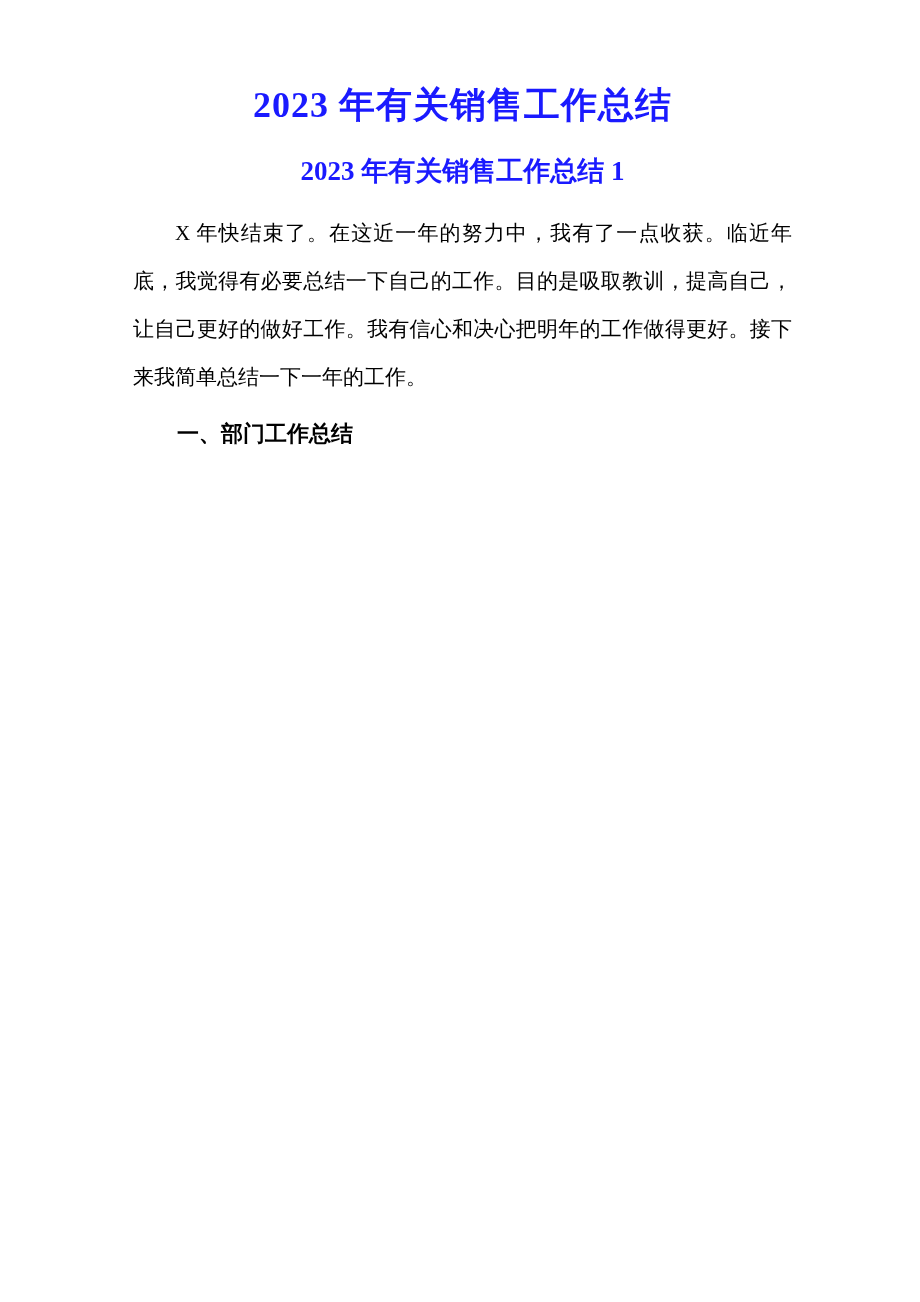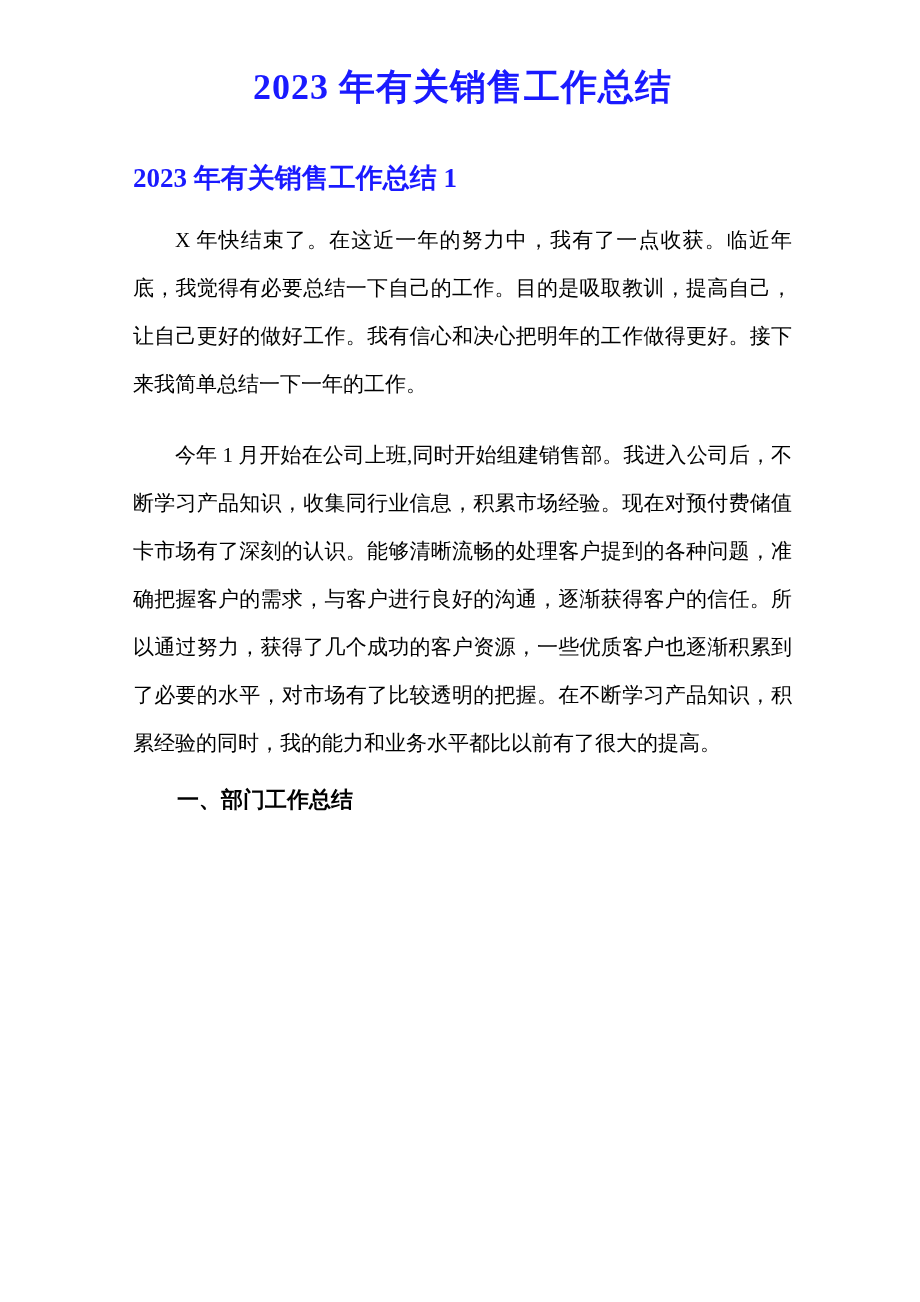--- a/index.html
+++ b/index.html
@@ -7,40 +7,40 @@
     padding: 0;
     background: #ffffff;
   }
   .page {
     position: relative;
     width: 920px;
     height: 1302px;
     background: #ffffff;
     overflow: hidden;
     box-sizing: border-box;
-    padding: 68px 128px 0 133px;
+    padding: 86px 128px 0 133px;
     font-family: "Liberation Serif", "DejaVu Serif", serif;
     color: #000000;
   }
   .doc-title {
     margin: 0;
     font-size: 36px;
     line-height: 38px;
     font-weight: 700;
     text-align: center;
     color: #1a1aff;
     letter-spacing: 1px;
     font-family: "Liberation Serif", "DejaVu Serif", serif;
   }
   .doc-subtitle {
-    margin: 57px 0 0 0;
+    margin: 32px 0 0 0;
     font-size: 27px;
     line-height: 30px;
     font-weight: 700;
-    text-align: left;
+    text-align: center;
     color: #1a1aff;
     font-family: "Liberation Serif", "DejaVu Serif", serif;
   }
   .body-para {
     margin: 23px 0 0 0;
     font-size: 21px;
     line-height: 48px;
     text-indent: 2em;
     text-align: justify;
     color: #000000;
@@ -58,17 +58,16 @@
 </head>
 <body>
 
 <div class="page">
   <h1 class="doc-title">2023 年有关销售工作总结</h1>
 
   <h2 class="doc-subtitle">2023 年有关销售工作总结 1</h2>
 
   <p class="body-para">X 年快结束了。在这近一年的努力中，我有了一点收获。临近年底，我觉得有必要总结一下自己的工作。目的是吸取教训，提高自己，让自己更好的做好工作。我有信心和决心把明年的工作做得更好。接下来我简单总结一下一年的工作。</p>
 
-  <p class="body-para">今年 1 月开始在公司上班,同时开始组建销售部。我进入公司后，不断学习产品知识，收集同行业信息，积累市场经验。现在对预付费储值卡市场有了深刻的认识。能够清晰流畅的处理客户提到的各种问题，准确把握客户的需求，与客户进行良好的沟通，逐渐获得客户的信任。所以通过努力，获得了几个成功的客户资源，一些优质客户也逐渐积累到了必要的水平，对市场有了比较透明的把握。在不断学习产品知识，积累经验的同时，我的能力和业务水平都比以前有了很大的提高。</p>
 
 
   <h3 class="section-heading">一、部门工作总结</h3>
 </div>
 
 </body></html>

